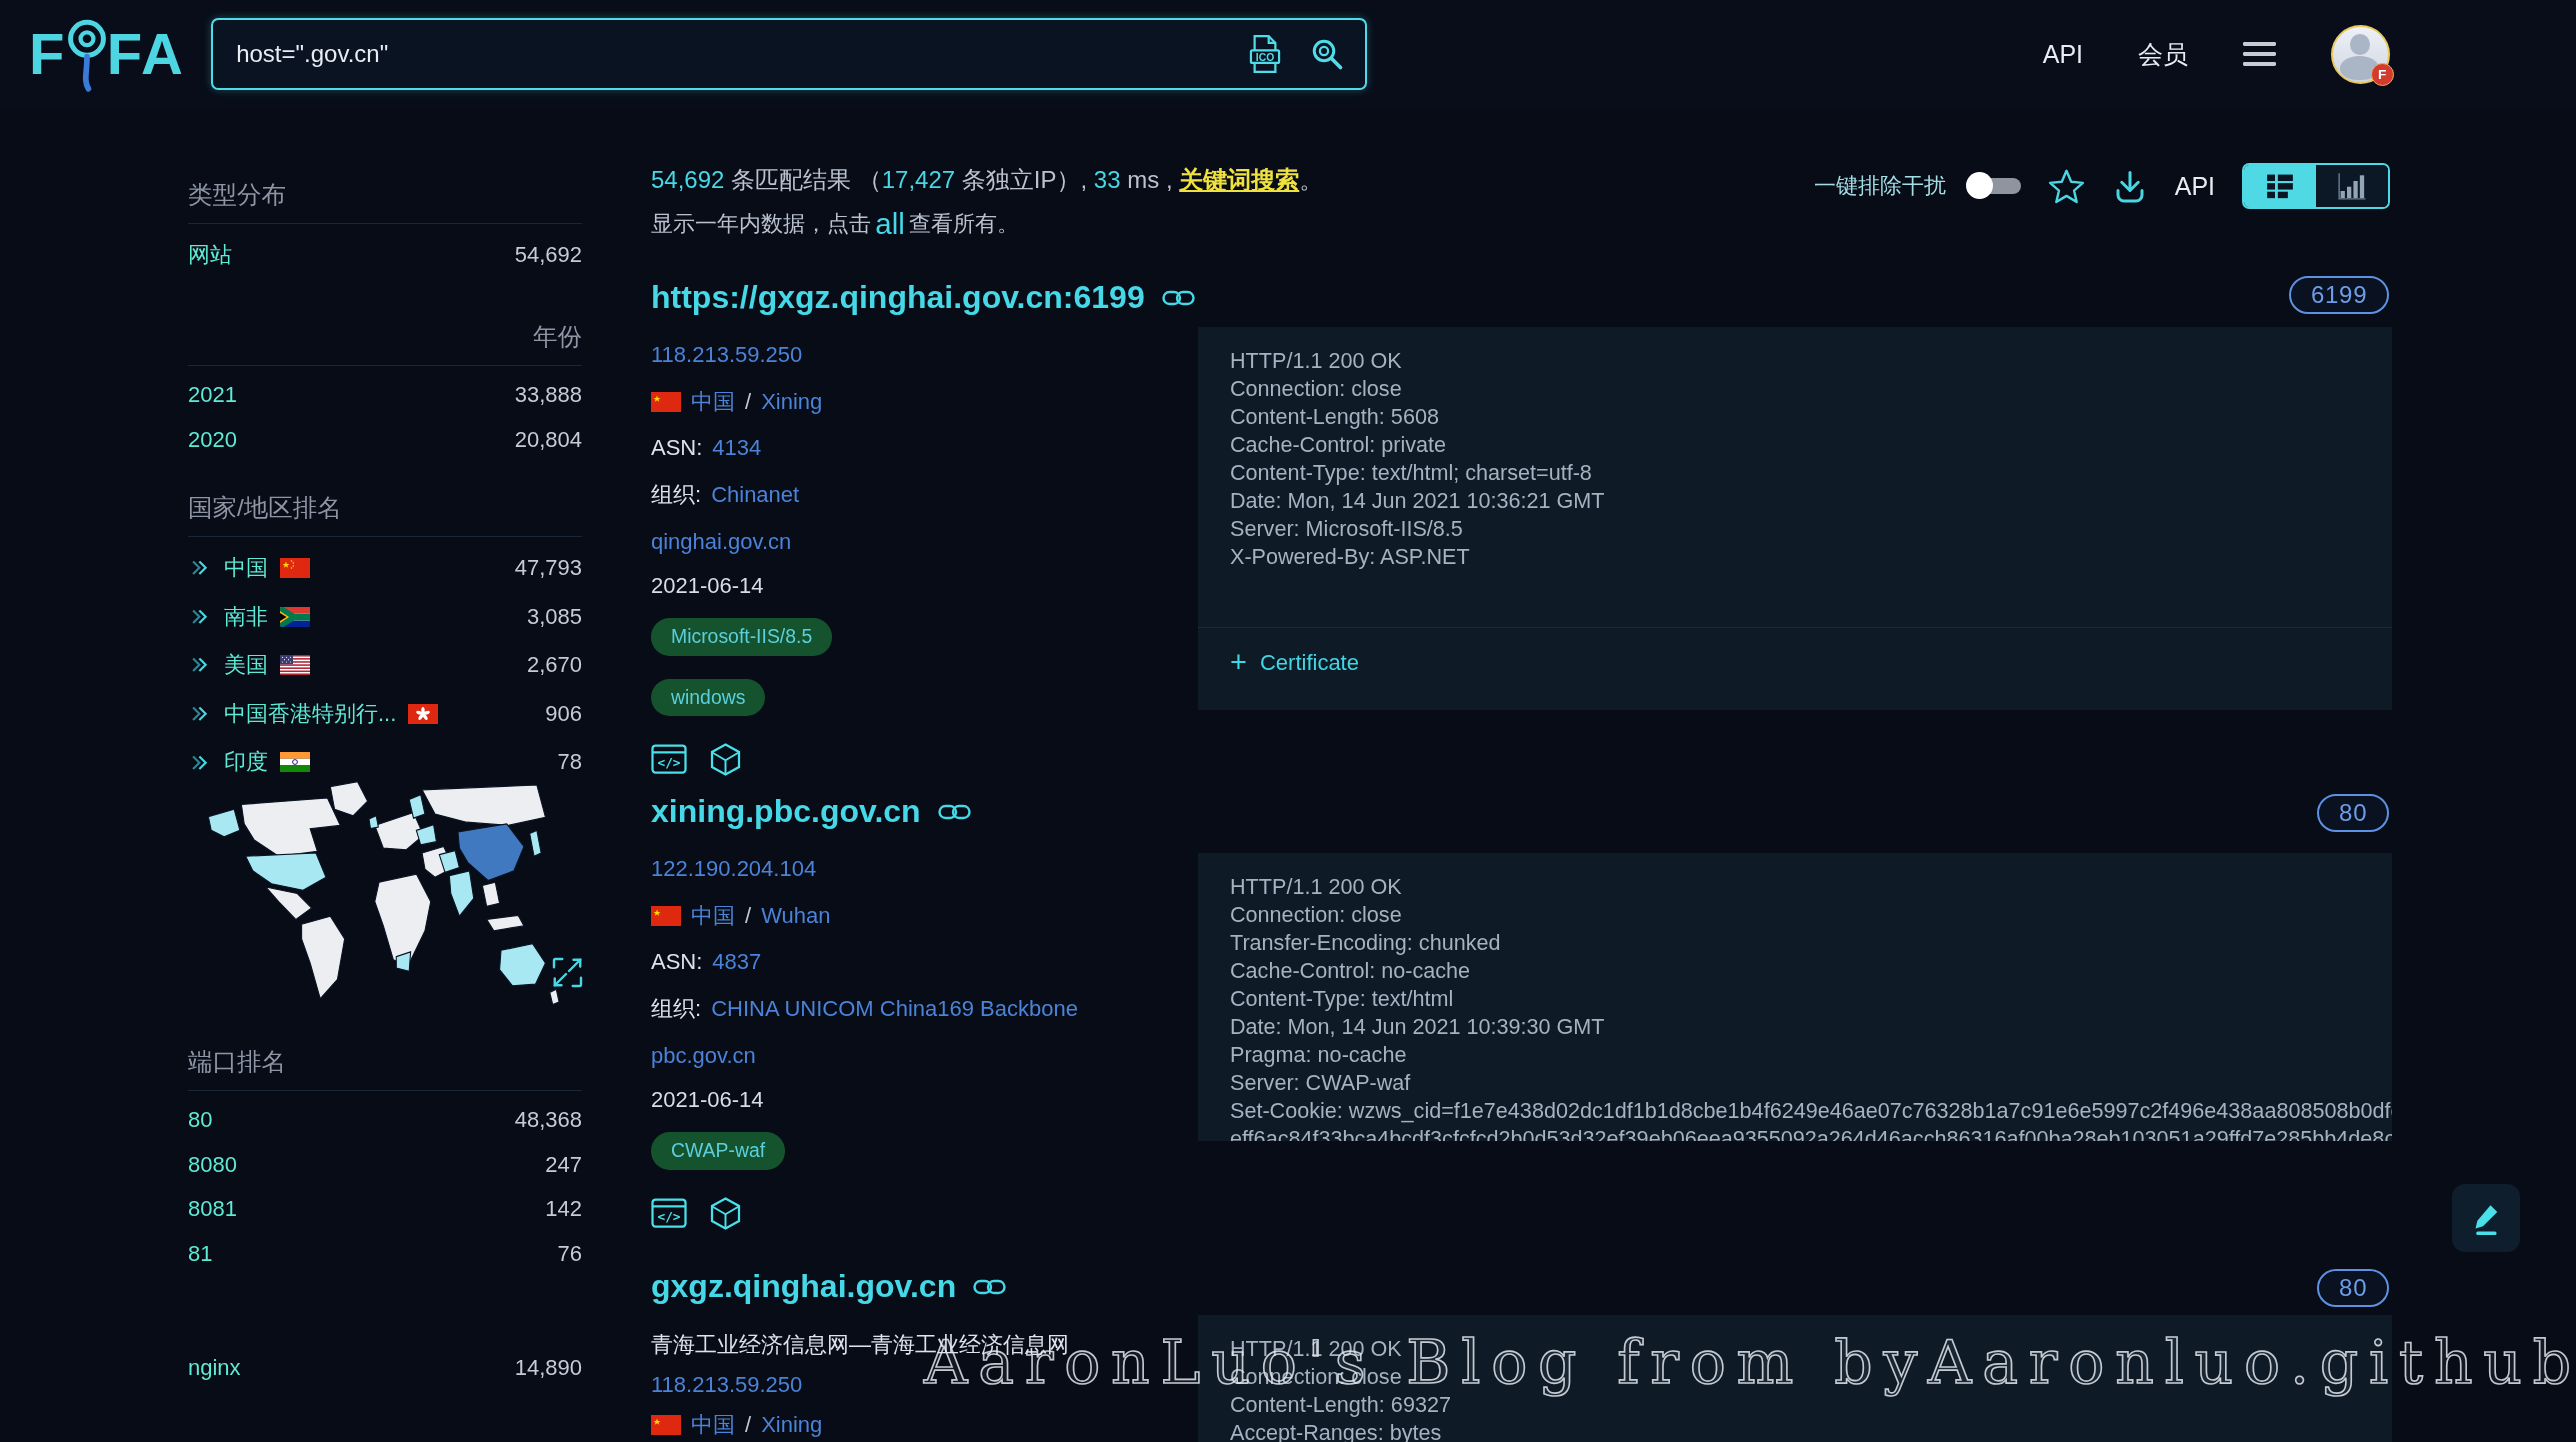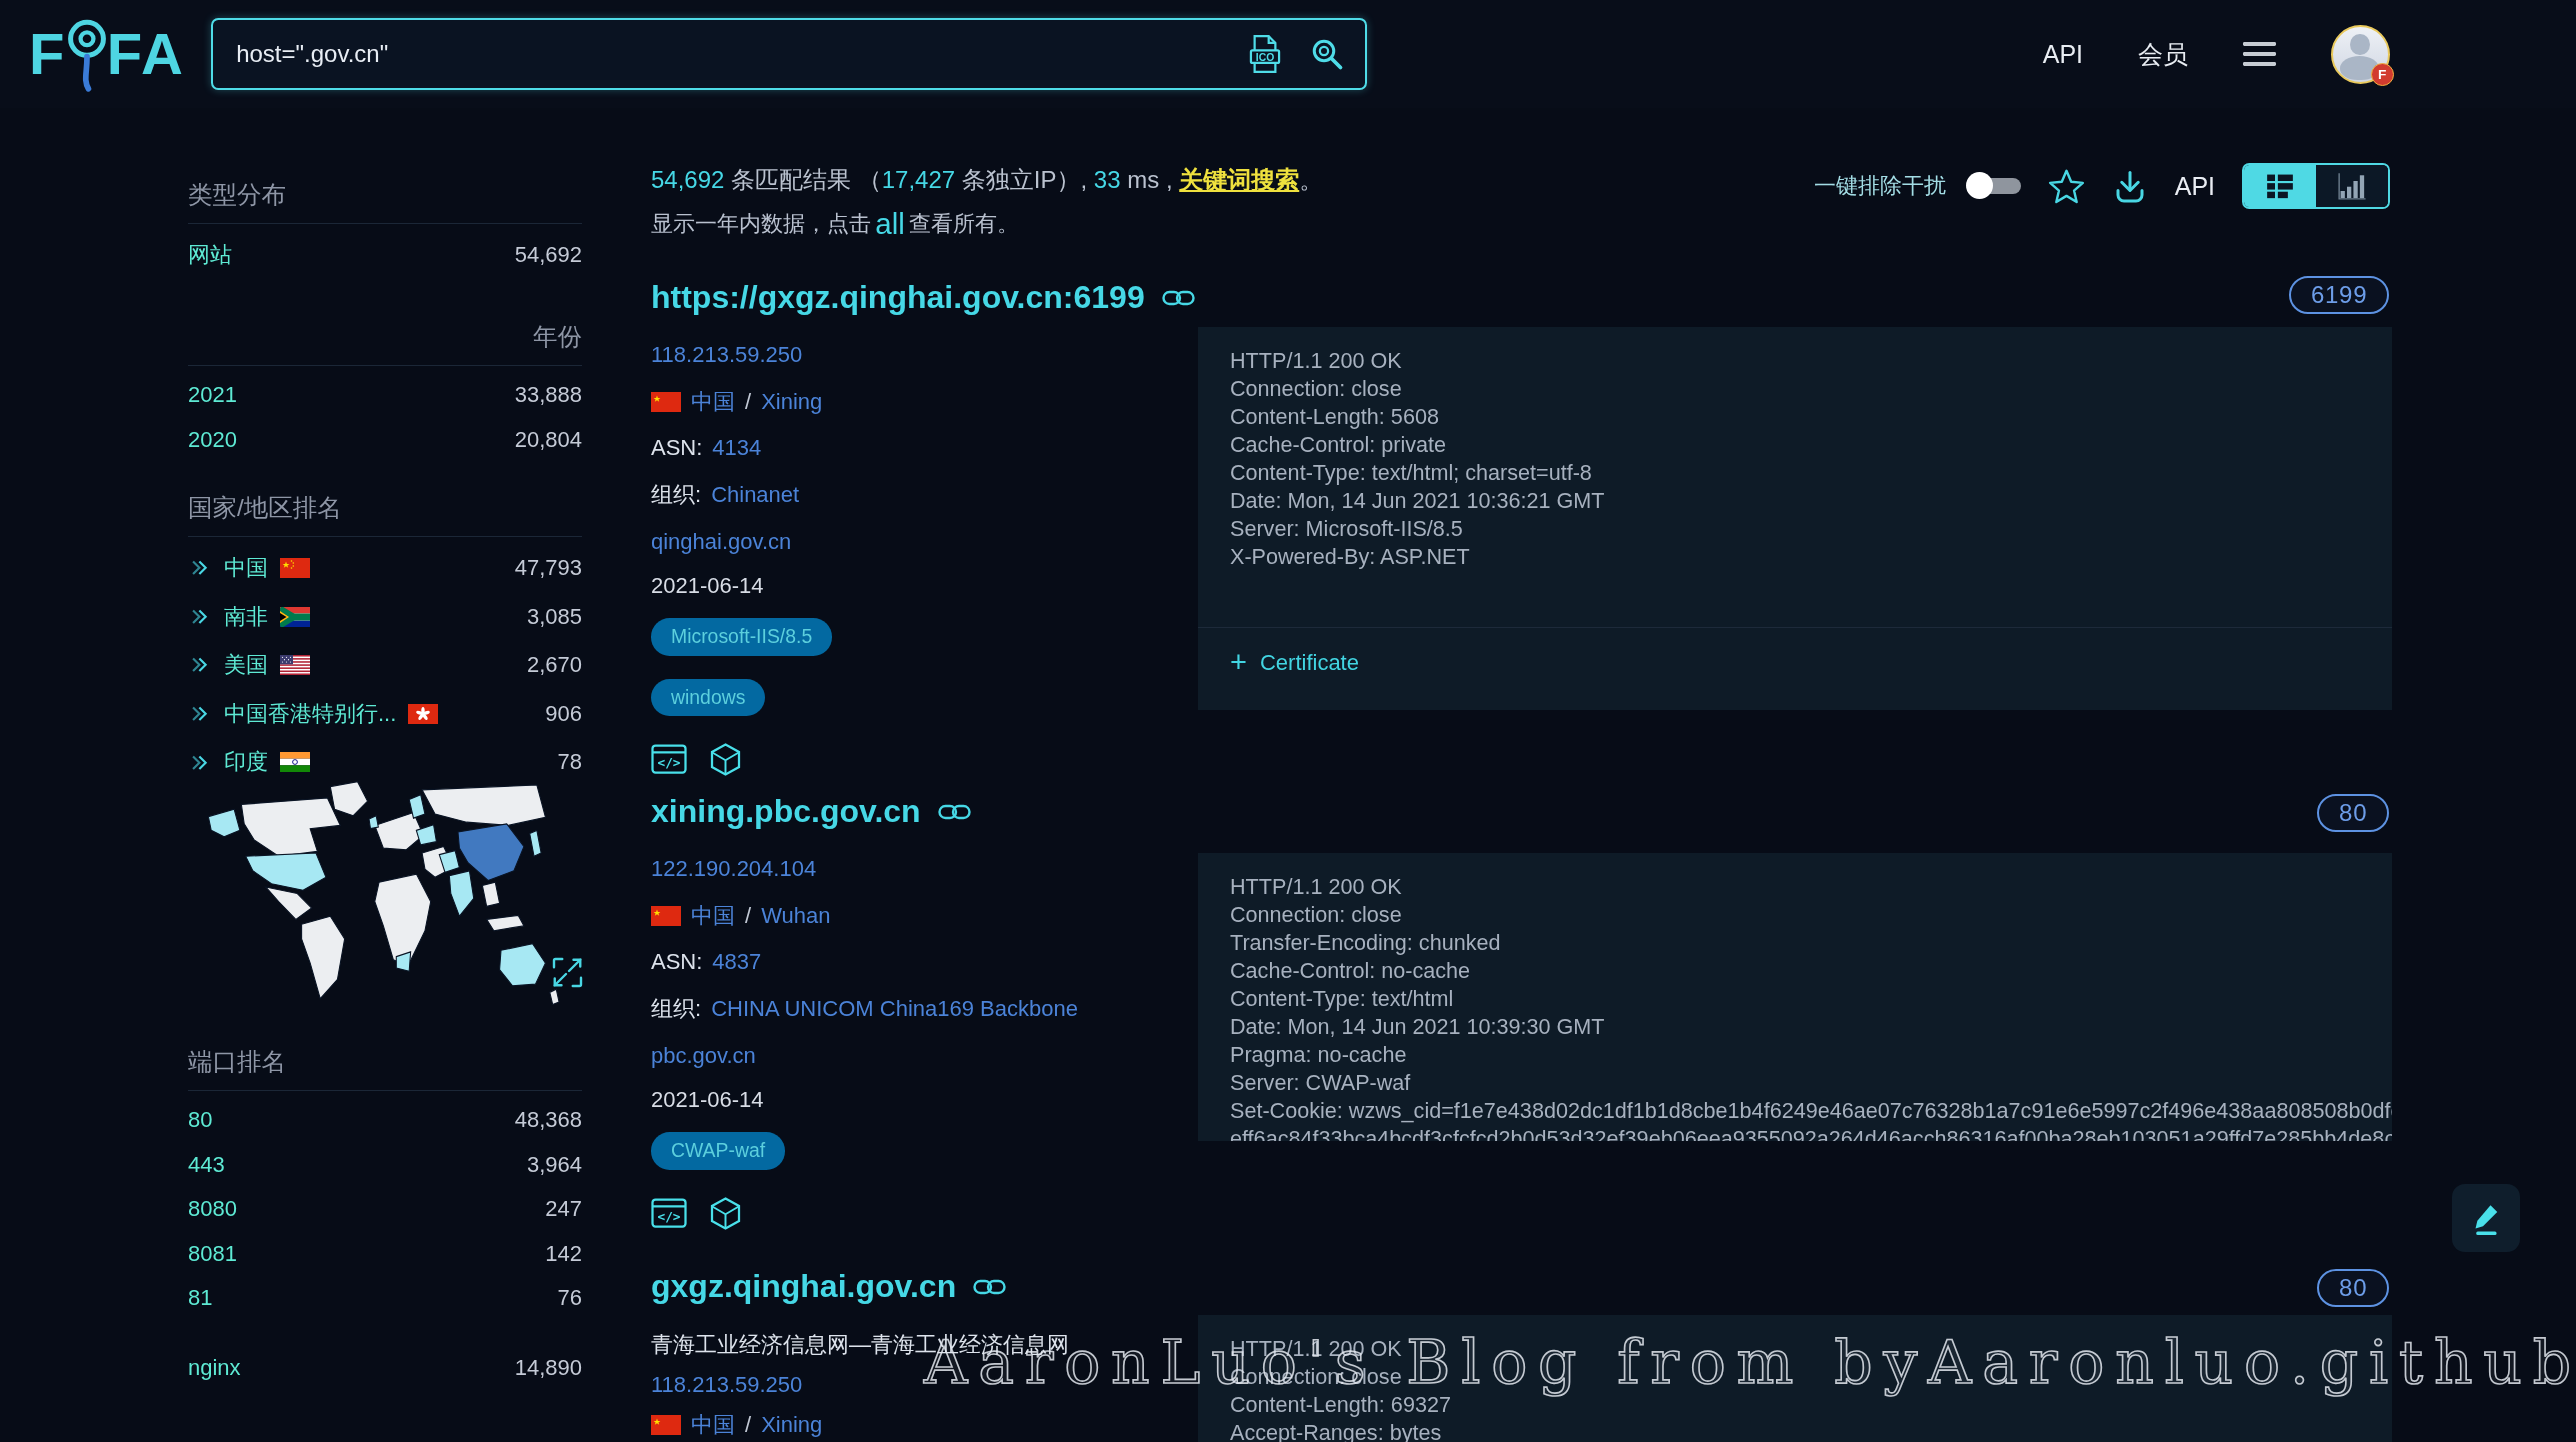--- a/index.html
+++ b/index.html
@@ -91,21 +91,21 @@
   .c1 .port-badge { top:-2.9px; } .c2 .port-badge { top:1.4px; } .c3 .port-badge { top:1.4px; }
 
   .card-left { position:absolute; left:0; top:63px; width:547px; font-size:22px; }
   .c3 .card-left { top:62px; }
   .info-row { margin-bottom:18.7px; display:flex; align-items:center; gap:10px; }
   .c3 .info-row { margin-bottom:12.2px; }
   .lnk { color:#4b83d8; cursor:pointer; }
   .wlbl { color:#dde3ec; }
   .sep { color:#c2c9d5; }
   .date-row { color:#d8dde6; }
-  .tag { display:table; background:#0369a1; color:#5ccfdd; font-size:19.4px;
+  .tag { display:table; background:#14532d; color:#5ccfdd; font-size:19.4px;
     padding:7.2px 20px; border-radius:18.7px; cursor:pointer; }
   .tag.first { margin-top:17.3px; }
   .tag + .tag { margin-top:23px; }
   .icons-row { margin-top:26px; display:flex; gap:21.6px; align-items:center; }
 
   .hdr-panel { position:absolute; left:547px; width:1194px; background:#0e1b27; }
   .c1 .hdr-panel { top:48px; }
   .c2 .hdr-panel { top:60px; height:288px; overflow:hidden; }
   .c3 .hdr-panel { top:47px; height:259px; overflow:hidden; }
   .hdr-pre { margin:0; padding:20px 32px 50px; font-family:"Liberation Sans",sans-serif;
@@ -343,24 +343,20 @@
 </svg>
 
 <div class="side-sec sec-port">
   <div class="sec-title">端口排名</div>
   <div class="sec-rows">
     <div class="side-row">
       <span class="row-lbl">80</span>
       <span class="row-val">48,368</span>
     </div>
     <div class="side-row">
-      <span class="row-lbl">443</span>
-      <span class="row-val">3,964</span>
-    </div>
-    <div class="side-row">
       <span class="row-lbl">8080</span>
       <span class="row-val">247</span>
     </div>
     <div class="side-row">
       <span class="row-lbl">8081</span>
       <span class="row-val">142</span>
     </div>
     <div class="side-row">
       <span class="row-lbl">81</span>
       <span class="row-val">76</span>

